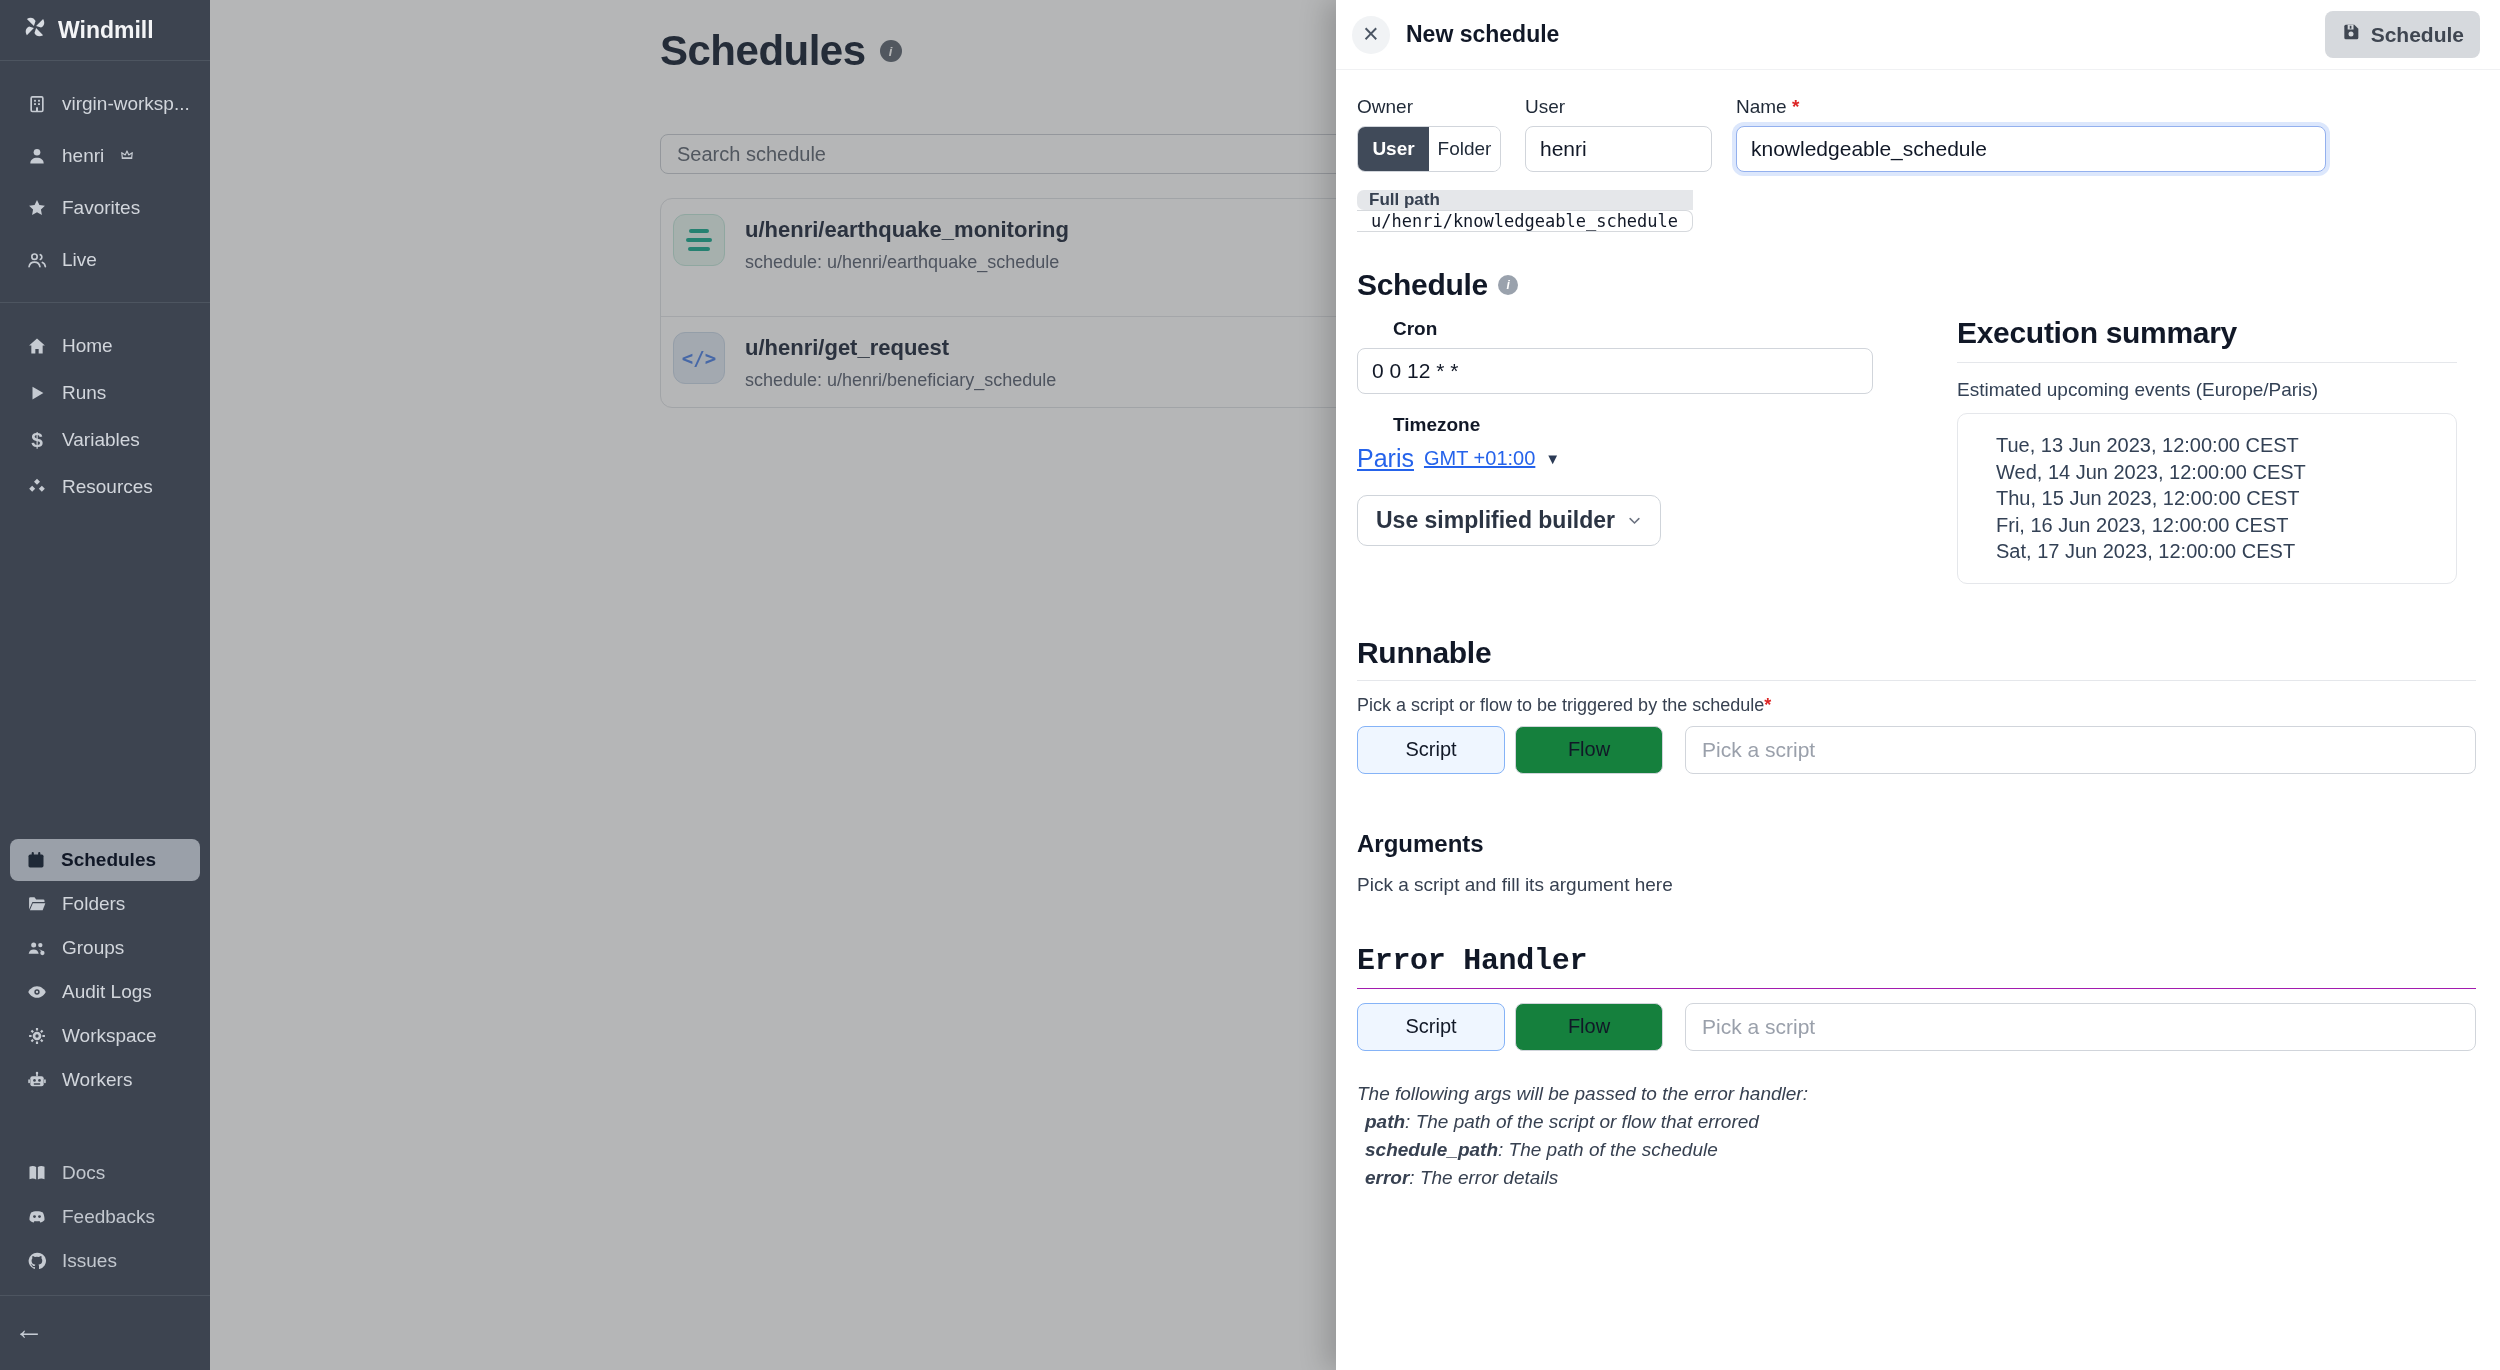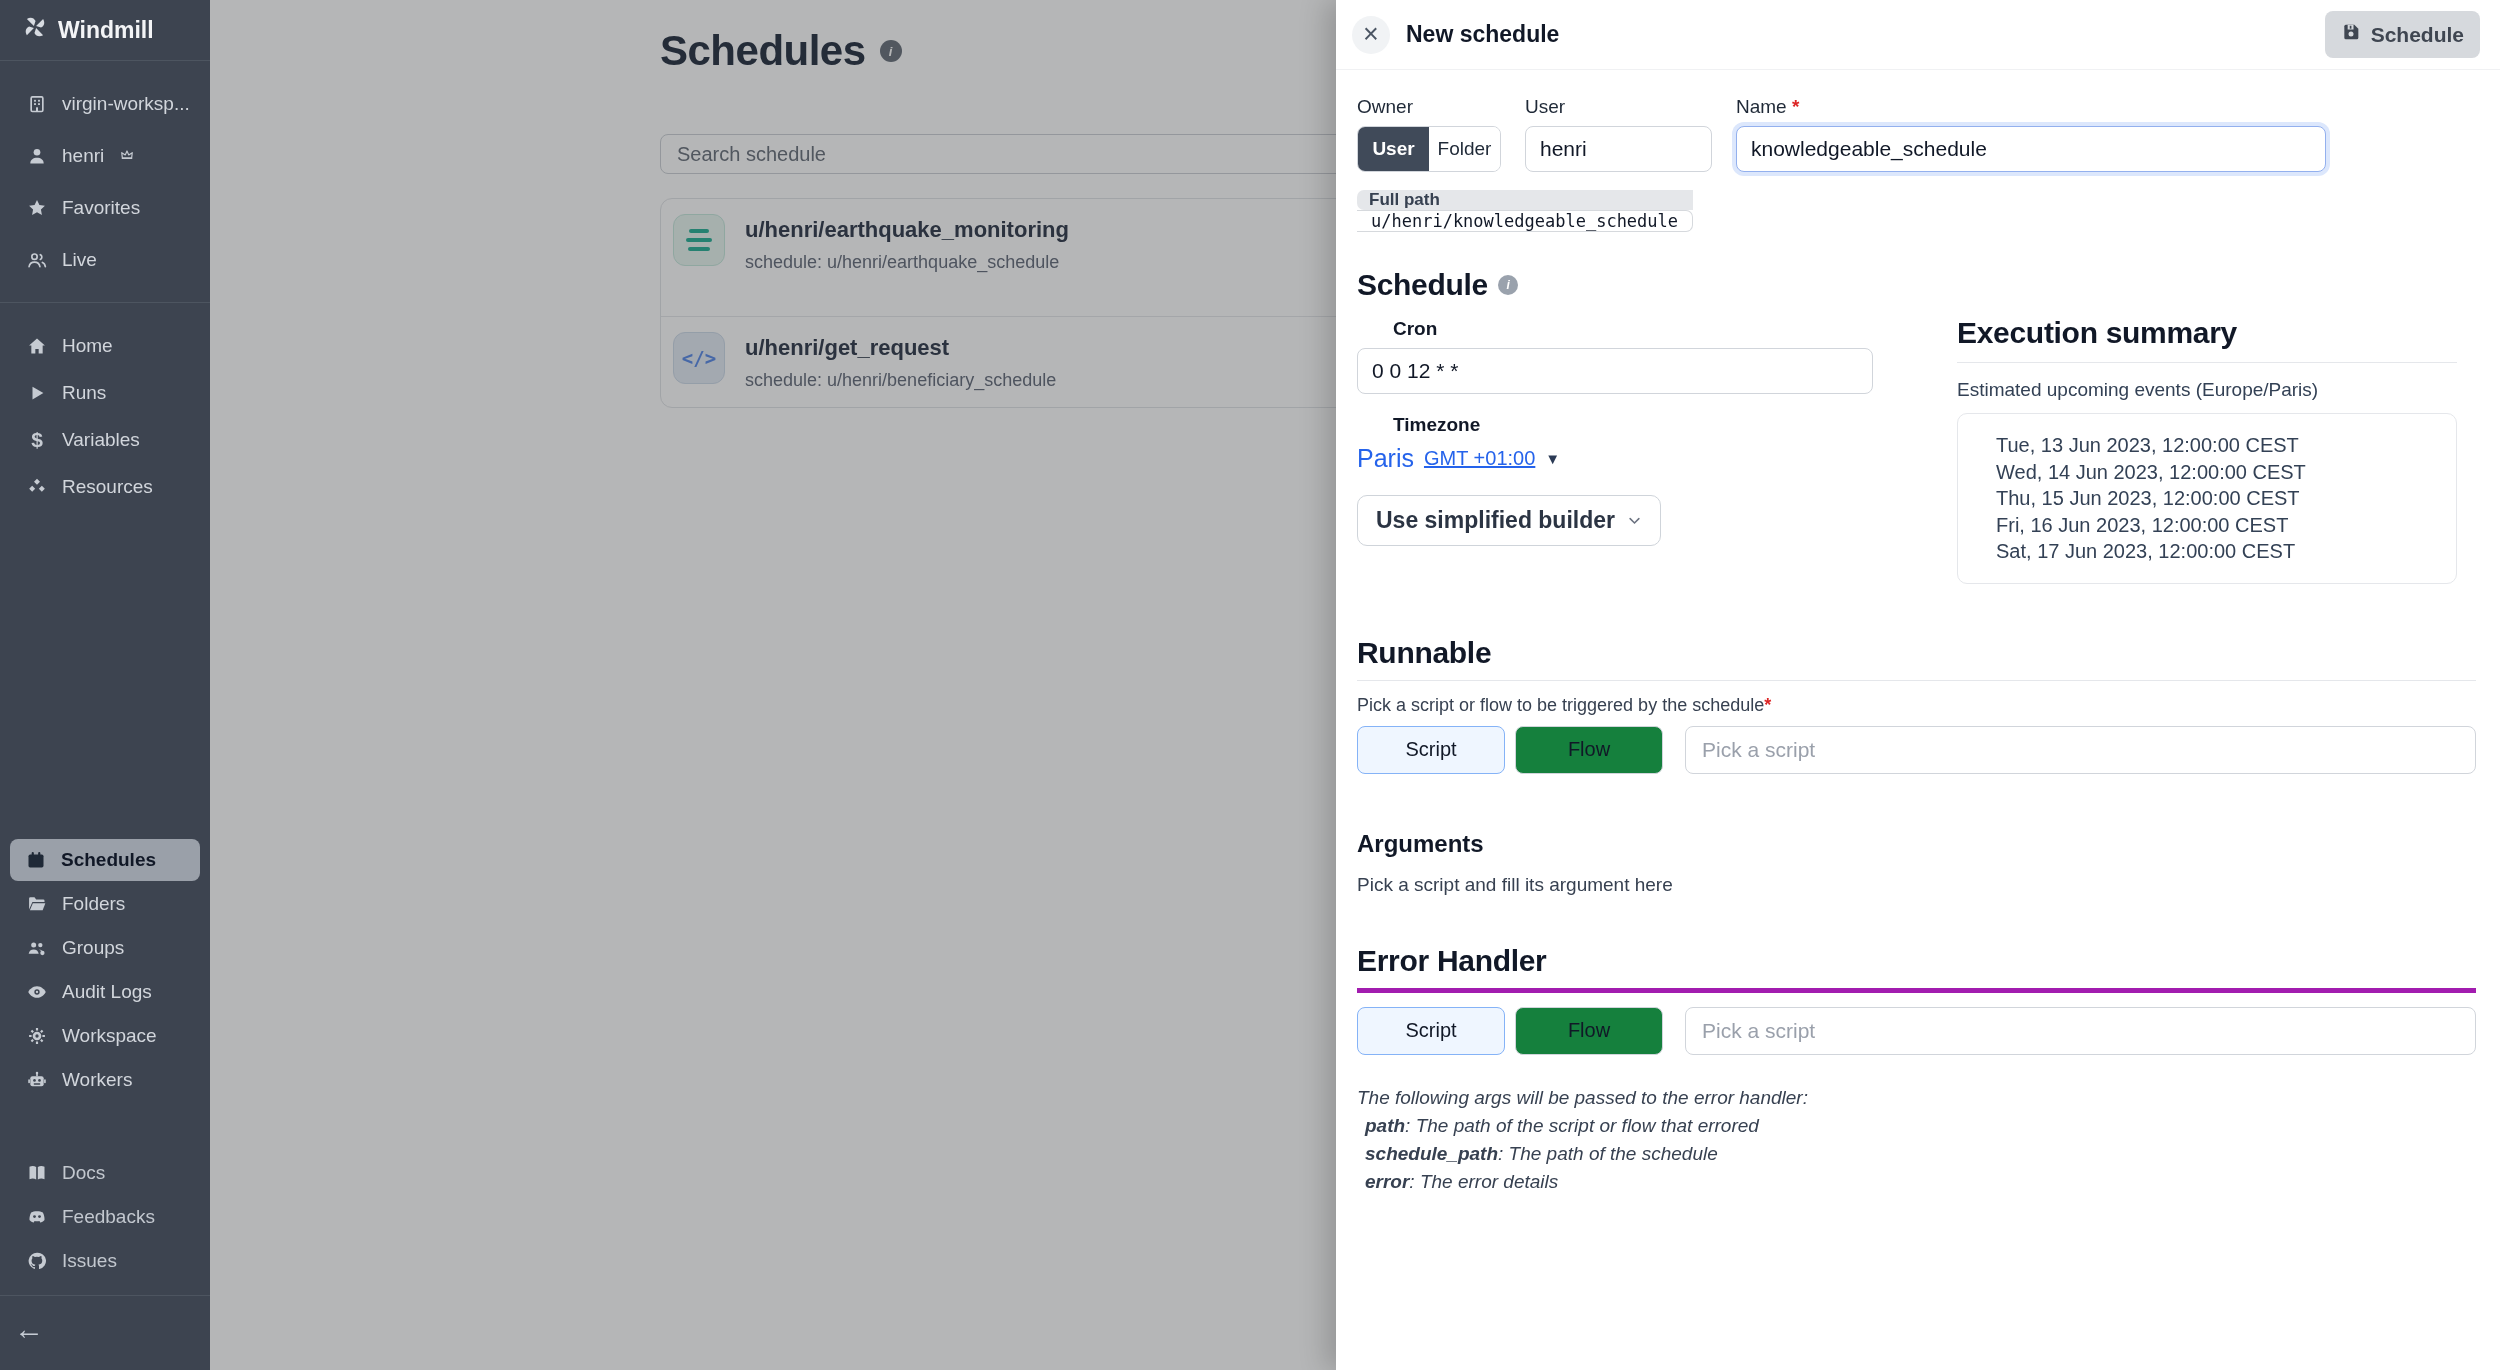--- a/index.html
+++ b/index.html
@@ -74,21 +74,21 @@
   .sched-left { width:516px; flex:none; }
   .sched-right { margin-left:84px; width:500px; padding-top:48px; }
   .section-h { font-size:30px; font-weight:800; color:#111827; letter-spacing:-0.3px; }
   .with-info { display:flex; align-items:center; gap:10px; }
   .info-dot { width:20px; height:20px; border-radius:50%; background:#9aa2ad; color:#fff; font-size:12px; font-weight:700; font-style:italic; display:flex; align-items:center; justify-content:center; }
   .lab { display:block; font-size:19px; font-weight:600; color:#111827;margin-left:36px; }
   .cron-lab { margin-top:16px; }
   .cron-input { margin-top:8px; width:516px; }
   .tz-lab { margin-top:20px; }
   .tz { display:inline-flex; align-items:center; gap:10px; margin-top:8px; color:#2563eb; text-decoration:none; cursor:pointer; }
-  .tz-city { font-size:25px; }
+  .tz-city { font-size:25px; text-decoration:underline; }
   .tz-off { font-size:20px; text-decoration:underline; }
   .tz-caret { color:#2b3a55; font-size:15px; }
   .builder-btn { margin-top:22px; display:inline-flex; align-items:center; gap:12px; padding:11px 18px; border:1px solid #cfd4da; border-radius:10px; background:#fff; font-size:23px; font-weight:700; color:#2b3443; cursor:pointer; }
 
   .sched-right .section-h { padding-bottom:12px; border-bottom:1px solid #e5e7eb; }
   .est { margin-top:16px; font-size:19px; color:#334155; }
   .events-box { margin-top:12px; border:1px solid #e5e7eb; border-radius:10px; padding:18px 10px 18px 38px; }
   .events-box div { font-size:20px; color:#334155; line-height:26.5px; }
 
   .section-block { margin-top:52px; }
@@ -433,21 +433,21 @@
         <button class="pick-btn selected">Script</button>
         <button class="pick-btn">Flow</button>
         <input class="picker-input" placeholder="Pick a script" style="">
       </div>
 
       <div class="args-h">Arguments</div>
       <div class="args-hint">Pick a script and fill its argument here</div>
     </div>
 
     <div class="eh-block">
-      <div class="section-h" style="padding-bottom:10px;border-bottom:5px solid #a21caf;">Error Handler</div>
+      <div class="section-h" style="padding-bottom:10px;border-bottom:1px solid #a21caf;font-family:Liberation Mono, monospace;">Error Handler</div>
       <div class="picker-row">
         <button class="pick-btn selected">Script</button>
         <button class="pick-btn">Flow</button>
         <input class="picker-input" placeholder="Pick a script" style="">
       </div>
       <div class="eh-intro">The following args will be passed to the error handler:</div>
       <div class="arg-line"><b>path</b><span>: The path of the script or flow that errored</span></div>
       <div class="arg-line"><b>schedule_path</b><span>: The path of the schedule</span></div>
       <div class="arg-line"><b>error</b><span>: The error details</span></div>
     </div>

